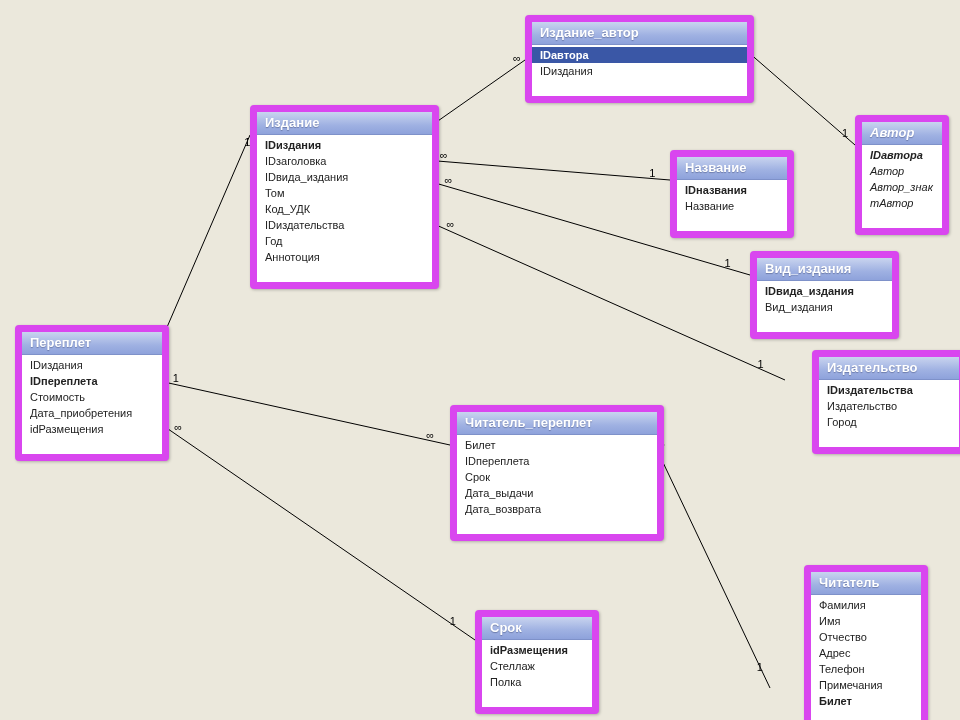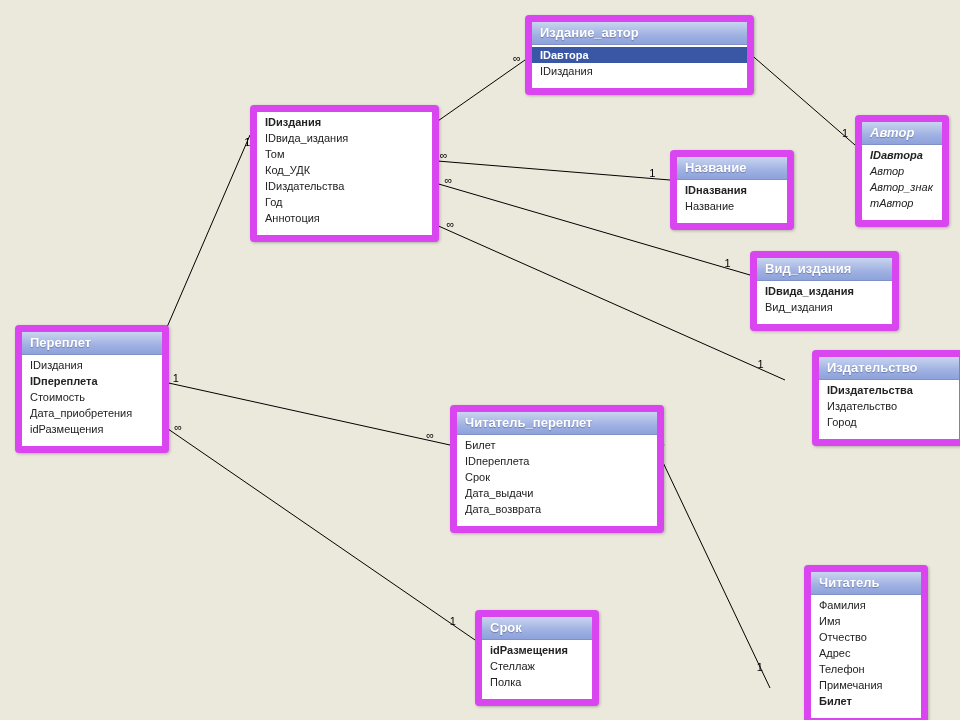--- a/index.html
+++ b/index.html
@@ -44,21 +44,21 @@
     background: linear-gradient(#c9d4ef, #9fb1e2 60%, #8ea2db);
     color: #fff;
     font-weight: bold;
     font-size: 13px;
     padding: 3px 8px 4px 8px;
     border-bottom: 1px solid #7e91c9;
     text-shadow: 0 1px 1px rgba(40,50,90,0.4);
     white-space: nowrap;
   }
   .tbl-body {
-    padding: 2px 0 9px 0;
+    padding: 2px 0 17px 0;
   }
   .fld {
     padding: 1px 8px 1px 8px;
     color: #222;
     white-space: nowrap;
     line-height: 14px;
   }
   .fld.pk {
     font-weight: bold;
   }
@@ -113,22 +113,24 @@
       <div class="tbl" style="left: 855px; top: 115px; width: 80px; font-style: italic;">
         <div class="tbl-header">Автор</div>
         <div class="tbl-body">
           <div class="fld pk">IDавтора</div>
           <div class="fld">Автор</div>
           <div class="fld">Автор_знак</div>
           <div class="fld">mАвтор</div>
         </div>
       </div>
       <div class="tbl" style="left: 250px; top: 105px; width: 175px;">
+        <div class="tbl-header">Издание</div>
         <div class="tbl-body">
           <div class="fld pk">IDиздания</div>
+          <div class="fld">IDзаголовка</div>
           <div class="fld">IDвида_издания</div>
           <div class="fld">Том</div>
           <div class="fld">Код_УДК</div>
           <div class="fld">IDиздательства</div>
           <div class="fld">Год</div>
           <div class="fld">Аннотоция</div>
         </div>
       </div>
       <div class="tbl" style="left: 670px; top: 150px; width: 110px;">
         <div class="tbl-header">Название</div>

